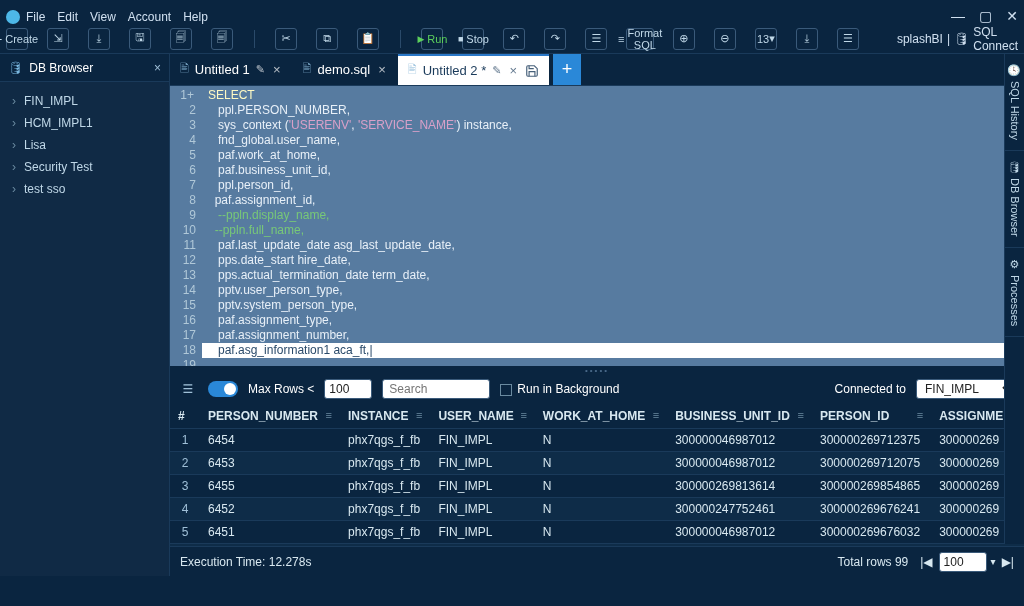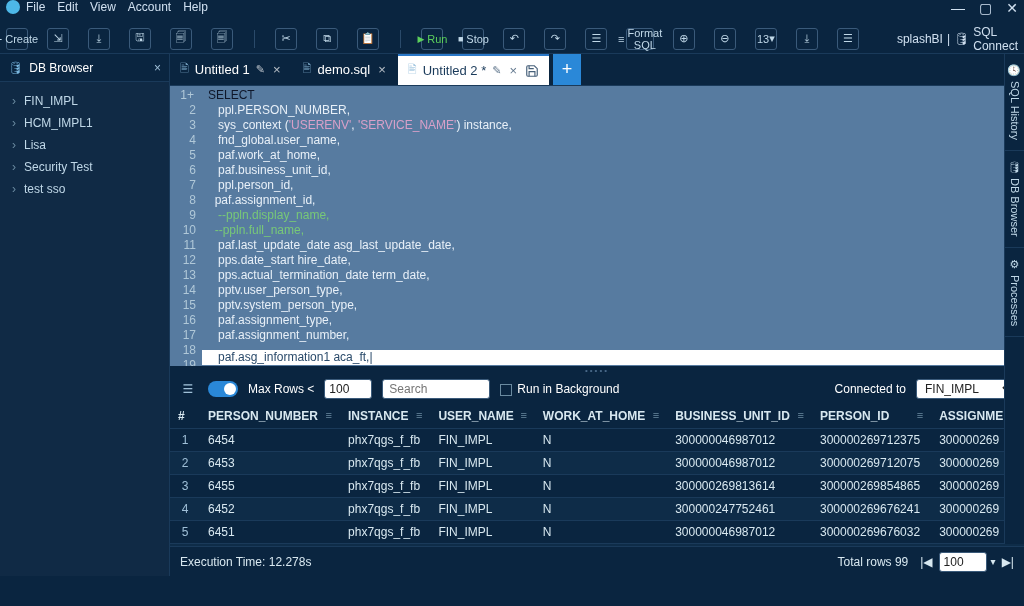--- a/index.html
+++ b/index.html
@@ -1,17 +1,17 @@
 <!DOCTYPE html>
 <html><head>
 <meta charset="utf-8">
 <style>
 *{margin:0;padding:0;box-sizing:border-box;font-family:'Segoe UI',Arial,sans-serif}
 body{background:#0a2540;color:#fff;width:1024px;height:606px;overflow:hidden;position:relative;font-size:12px}
-.titlebar{height:24px;background:#0a2540;display:flex;align-items:flex-start;padding:0 6px}
+.titlebar{height:24px;background:#0a2540;display:flex;align-items:flex-end;padding:0 6px}
 .titlebar .logo{width:14px;height:14px;background:#4db8e8;border-radius:50%;margin-right:6px}
 .titlebar .menu{display:flex;gap:12px;font-size:12px;color:#d0e0f0}
 .titlebar .menu span{cursor:pointer}
 .titlebar .spacer{flex:1}
 .titlebar .wincontrols{display:flex;gap:14px;font-size:14px;color:#d0e0f0}
 .titlebar .wincontrols span{cursor:pointer}
 .toolbar{height:30px;background:#0a2540;display:flex;align-items:center;padding:0 6px;gap:19px;border-bottom:1px solid #1a3a5a}
 .tbtn{height:22px;border:1px solid #3a5a7a;border-radius:3px;background:transparent;color:#c0d8e8;display:inline-flex;align-items:center;justify-content:center;padding:0 5px;font-size:11px;cursor:pointer;min-width:22px}
 .tbtn.run{color:#5cd05c}
 .tbtn.run::before{content:"▶";margin-right:3px;font-size:9px}
@@ -36,24 +36,24 @@
 .tab .closex{cursor:pointer;color:inherit;opacity:.7;font-size:13px;padding:0 2px}
 .tab .edit{cursor:pointer;opacity:.7;font-size:11px}
 .tab .save{cursor:pointer;opacity:.8}
 .tab .save svg{display:block}
 .tab-add{width:28px;background:#2a88d8;color:#fff;display:flex;align-items:center;justify-content:center;font-size:18px;cursor:pointer;margin-left:4px}
 .editor{flex:0 0 280px;background:#577ba0;display:flex;overflow:hidden;position:relative}
 .gutter{width:32px;background:#577ba0;text-align:right;padding:2px 6px 2px 0;font-family:Consolas,monospace;font-size:12px;color:#b0c8d8;line-height:15px;white-space:pre}
 .gutter .ln{display:block}
 .gutter .ln.fold::after{content:"";margin-left:2px}
 .code{flex:1;padding:2px 6px;font-family:Consolas,monospace;font-size:12px;color:#e8f0f8;line-height:15px;white-space:pre;overflow:hidden}
-.code .kw{color:#0f172a}
+.code .kw{color:#fef9c3}
 .code .str{color:#d8a0c8}
 .code .cm{color:#78c878}
-.code .active-line{background:#fff;color:#2a4a6a;display:block;margin:7px -6px;padding:0 6px}
+.code .active-line{background:#fff;color:#2a4a6a;display:block;margin:0 -6px;padding:0 6px}
 .splitter{height:8px;background:#0a2540;display:flex;align-items:center;justify-content:center}
 .splitter::after{content:"•••••";color:#4a6a8a;letter-spacing:2px;font-size:8px}
 .results-bar{height:30px;background:#0a2540;display:flex;align-items:center;padding:0 8px;gap:10px;font-size:12px}
 .results-bar .icon-btn{width:20px;height:20px;display:flex;align-items:center;justify-content:center;cursor:pointer;color:#a0c0d8}
 .toggle{width:30px;height:16px;background:#2a88d8;border-radius:8px;position:relative;cursor:pointer}
 .toggle::after{content:"";position:absolute;right:2px;top:2px;width:12px;height:12px;background:#fff;border-radius:50%}
 .maxrows-input{width:48px;height:20px;background:#fff;border:1px solid #3a5a7a;border-radius:3px;color:#222;padding:0 4px;font-size:12px}
 .search-input{width:108px;height:20px;background:#fff;border:1px solid #3a5a7a;border-radius:3px;color:#222;padding:0 6px;font-size:12px}
 .chk{width:12px;height:12px;border:1px solid #6a8aa0;display:inline-block;margin-right:5px;vertical-align:middle}
 .conn-select{width:100px;height:20px;background:#fff;border:1px solid #3a5a7a;border-radius:3px;color:#222;padding:0 4px;font-size:12px}

